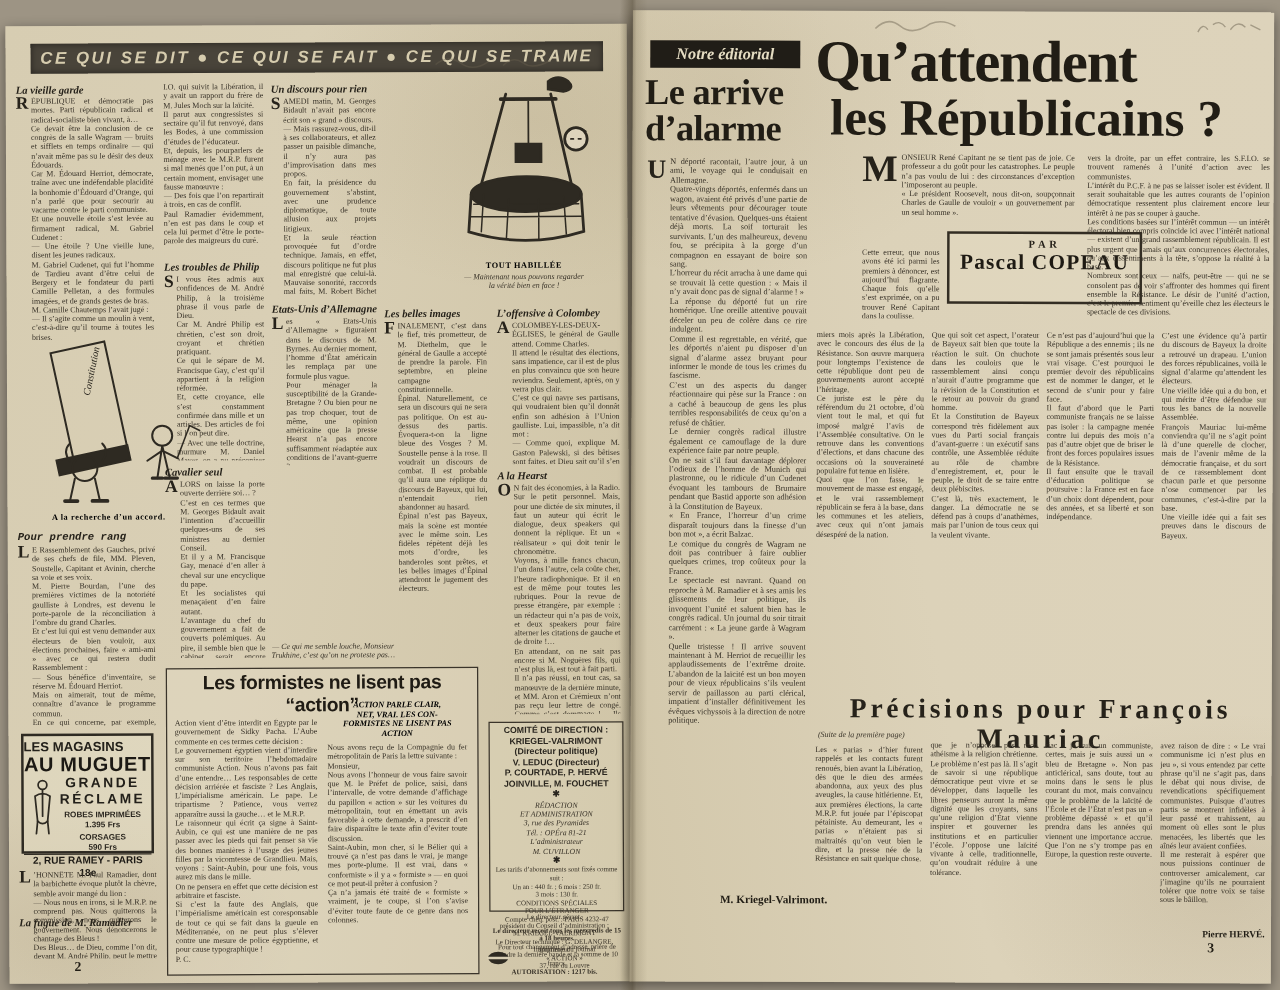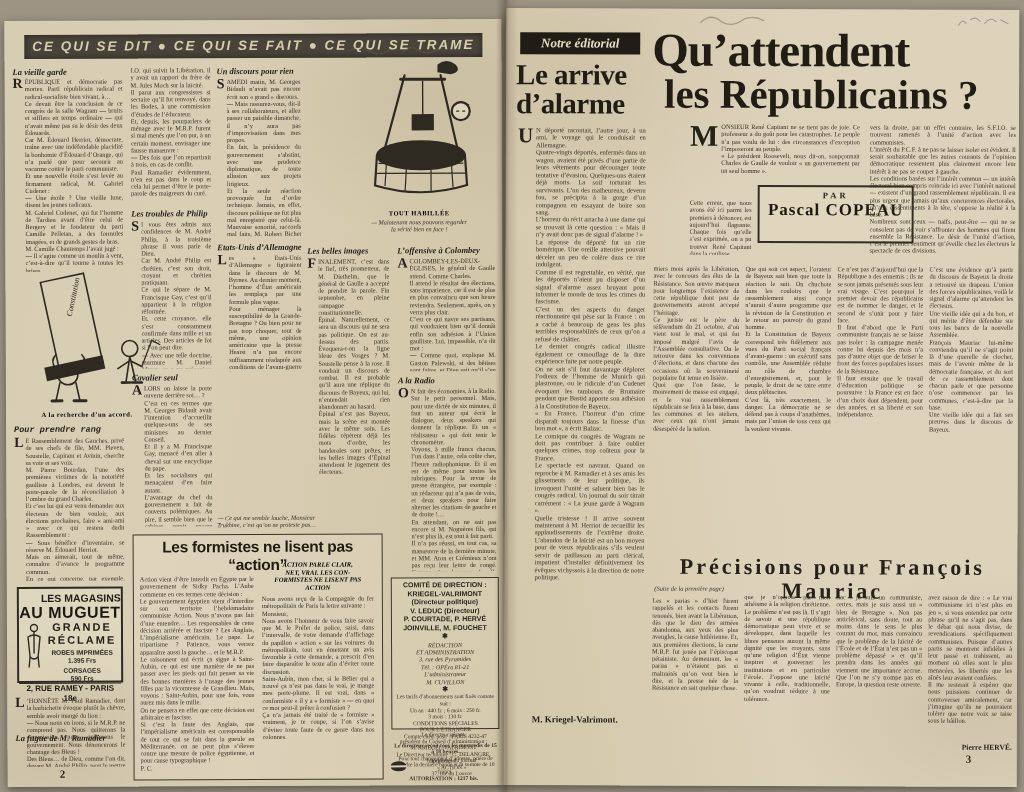--- a/index.html
+++ b/index.html
@@ -36,21 +36,21 @@
   .blackbox{background:#201d17;color:#e4dcc2;text-align:center;
           font:bold italic 13px/22px "Liberation Serif",serif;}
   .edtitle{font:bold 29px/29px "Liberation Serif",serif;color:#211d15;letter-spacing:-.5px;}
   .bigh{font:bold 47px/46px "Liberation Serif",serif;color:#211d15;letter-spacing:-1px;}
   .bigh2{font:bold 41px/42px "Liberation Serif",serif;color:#211d15;}
   .mauh{font:bold 22px/24px "Liberation Serif",serif;color:#26221a;letter-spacing:3px;text-align:center;}
   .boxed{border:1.5px solid #3a342a;}
   .formtitle{font:bold 15.5px/18px "Liberation Sans",sans-serif;color:#1f1b14;text-align:center;letter-spacing:-.3px;}
   .formsub{font:bold italic 6.6px/7.6px "Liberation Serif",serif;text-align:center;}
   .adbox{border:2px solid #2e2a22;background:rgba(235,228,205,.35);}
-  .adl1{font:bold 10.5px/12px "Liberation Sans",sans-serif;text-align:right;color:#23201a;}
+  .adl1{font:bold 10.5px/12px "Liberation Sans",sans-serif;text-align:left;color:#23201a;}
   .adl2{font:bold 16px/17px "Liberation Sans",sans-serif;text-align:center;color:#1c1914;letter-spacing:.5px;}
   .adl3{font:bold 11px/13px "Liberation Sans",sans-serif;text-align:center;color:#23201a;letter-spacing:2px;}
   .adsm{font:bold 6.5px/8px "Liberation Sans",sans-serif;text-align:center;color:#2a261f;}
   .adft{font:bold 8px/10px "Liberation Sans",sans-serif;text-align:center;color:#1c1914;}
   .mh{font:bold 7px/8.5px "Liberation Sans",sans-serif;text-align:center;white-space:pre-line;color:#2a261f;}
   .mhi{font:italic 6.2px/7.4px "Liberation Serif",serif;text-align:center;white-space:pre-line;color:#37oby;}
   .mhi{color:#373127;}
   .legal{font:5.6px/6.6px "Liberation Serif",serif;text-align:center;white-space:pre-line;}
   .sig{font:bold 9px/11px "Liberation Serif",serif;color:#211d15;}
   .pgnum{font:bold 11px/11px "Liberation Serif",serif;color:#211d15;}
@@ -230,21 +230,21 @@
   <div class="abs hd" style="left:392px;top:226px;width:100px;">L’offensive à Colombey</div>
   <div class="abs" style="left:392px;top:238px;width:98px;height:114px;">
     <span class="dc">A</span>
     <div class="tx" style="height:114px;">COLOMBEY-LES-DEUX-ÉGLISES, le général de Gaulle attend. Comme Charles.
 Il attend le résultat des élections, sans impatience, car il est de plus en plus convaincu que son heure reviendra. Seulement, après, on y verra plus clair.
 C’est ce qui navre ses partisans, qui voudraient bien qu’il donnât enfin son adhésion à l’Union gaulliste. Lui, impassible, n’a dit mot :
 — Comme quoi, explique M. Gaston Palewski, si des bêtises sont faites, et Dieu sait qu’il s’en fera, le général n’y sera pour rien.
 Et l’on désavouera, d’un cœur léger, les initiatives brouillonnes d’un Capitant aussi bien que l’exégèse de M. Soustelle.
 Pour l’instant, un seul mot d’ordre : combattre la Constitution.</div>
   </div>
-  <div class="abs hd" style="left:392px;top:356px;width:100px;">A la Radio</div>
+  <div class="abs hd" style="left:392px;top:356px;width:100px;">A la Hearst</div>
   <div class="abs" style="left:392px;top:368px;width:98px;height:184px;">
     <span class="dc">O</span>
     <div class="tx" style="height:184px;">N fait des économies, à la Radio. Sur le petit personnel. Mais, pour une dictée de six minutes, il faut un auteur qui écrit le dialogue, deux speakers qui donnent la réplique. Et un « réalisateur » qui doit tenir le chronomètre.
 Voyons, à mille francs chacun, l’un dans l’autre, cela coûte cher, l’heure radiophonique. Et il en est de même pour toutes les rubriques. Pour la revue de presse étrangère, par exemple : un rédacteur qui n’a pas de voix, et deux speakers pour faire alterner les citations de gauche et de droite !…
 En attendant, on ne sait pas encore si M. Noguères fils, qui n’est plus là, est tout à fait parti.
 Il n’a pas réussi, en tout cas, sa manœuvre de la dernière minute, et MM. Aron et Crémieux n’ont pas reçu leur lettre de congé. Comme c’est dommage !… Ils restent parmi les derniers de ceux qui ressuscitèrent la radio. Mais on les guette au tournant. Et, si l’on destine le micro, encore une fois, à une personnalité qui ne soit pas ministérielle, tant pis pour eux !</div>
   </div>
 
   <div class="abs boxed" style="left:126px;top:514px;width:248px;height:244px;background:rgba(236,229,206,.25);">
     <div class="formtitle" style="margin-top:3px;">Les formistes ne lisent pas “action”</div>
@@ -326,21 +326,21 @@
 La réponse du déporté fut un rire homérique. Une oreille attentive pouvait déceler un peu de colère dans ce rire indulgent.
 Comme il est regrettable, en vérité, que les déportés n’aient pu disposer d’un signal d’alarme assez bruyant pour informer le monde de tous les crimes du fascisme.
 C’est un des aspects du danger réactionnaire qui pèse sur la France : on a caché à beaucoup de gens les plus terribles responsabilités de ceux qu’on a refusé de châtier.
 Le dernier congrès radical illustre également ce camouflage de la dure expérience faite par notre peuple.
 On ne sait s’il faut davantage déplorer l’odieux de l’homme de Munich qui plastronne, ou le ridicule d’un Cudenet évoquant les tambours de Brumaire pendant que Bastid apporte son adhésion à la Constitution de Bayeux.
 « En France, l’horreur d’un crime disparaît toujours dans la finesse d’un bon mot », a écrit Balzac.
 Le comique du congrès de Wagram ne doit pas contribuer à faire oublier quelques crimes, trop coûteux pour la France.
 Le spectacle est navrant. Quand on reproche à M. Ramadier et à ses amis les glissements de leur politique, ils invoquent l’unité et saluent bien bas le congrès radical. Un journal du soir titrait carrément : « La jeune garde à Wagram ».
 Quelle tristesse ! Il arrive souvent maintenant à M. Herriot de recueillir les applaudissements de l’extrême droite. L’abandon de la laïcité est un bon moyen pour de vieux républicains s’ils veulent servir de paillasson au parti clérical, impatient d’installer définitivement les évêques vichyssois à la direction de notre politique.</div>
   </div>
-  <div class="abs sig" style="left:28px;top:706px;width:130px;">M.  Kriegel-Valrimont.</div>
+  <div class="abs sig" style="left:28px;top:706px;width:130px;text-align:right;">M.  Kriegel-Valrimont.</div>
 
   <div class="abs bigh" style="left:146px;top:18px;width:366px;">Qu’attendent</div>
   <div class="abs bigh2" style="left:158px;top:64px;width:356px;">les Républicains ?</div>
 
   <div class="abs" style="left:184px;top:114px;width:170px;height:74px;">
     <span class="dcbig">M</span>
     <div class="tx" style="height:74px;">ONSIEUR René Capitant ne se tient pas de joie. Ce professeur a du goût pour les catastrophes. Le peuple n’a pas voulu de lui : des circonstances d’exception l’imposeront au peuple.
 « Le président Roosevelt, nous dit-on, soupçonnait Charles de Gaulle de vouloir « un gouvernement par un seul homme ».</div>
   </div>
 

